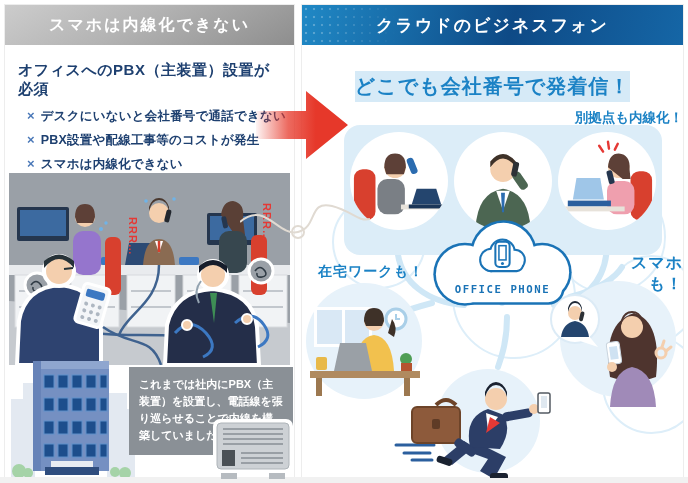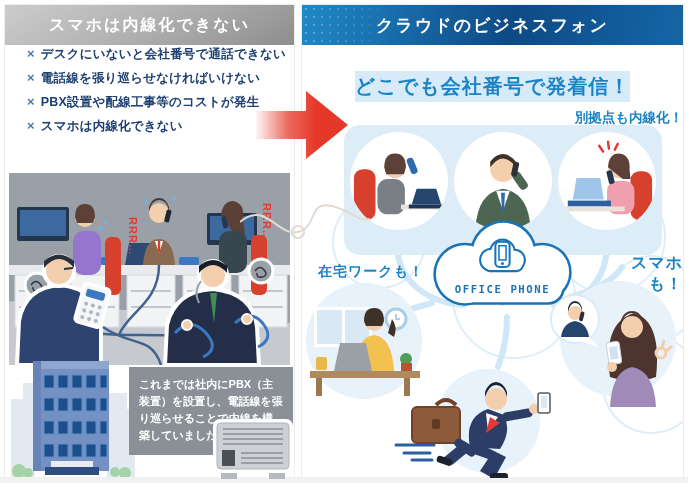--- a/index.html
+++ b/index.html
@@ -41,24 +41,24 @@
   .vignette{position:absolute;z-index:3;}
 </style>
 </head>
 <body>
 
 <div class="card" id="left-card">
   <div class="hdr" id="left-hdr">
     <span>スマホは内線化できない</span>
   </div>
 
+  <div class="left-title">オフィスへのPBX（主装置）設置が必須</div>
 
   <ul class="drawbacks">
     <li><span class="x">×</span><span>デスクにいないと会社番号で通話できない</span></li>
-    <li><span class="x">×</span><span>電話線を張り巡らせなければいけない</span></li>
     <li><span class="x">×</span><span>PBX設置や配線工事等のコストが発生</span></li>
     <li><span class="x">×</span><span>スマホは内線化できない</span></li>
   </ul>
 
   <svg class="abs" style="left:4px;top:168px;" width="281" height="192" viewBox="0 0 281 192">
     <rect width="281" height="192" fill="#9aa0a7"></rect>
     <polygon points="0,192 0,128 281,150 281,192" fill="#c6cacf"></polygon>
     <rect x="8" y="34" width="52" height="34" rx="2" fill="#25364e"></rect>
     <rect x="11" y="37" width="46" height="26" fill="#3c6aa0"></rect>
     <rect x="198" y="40" width="50" height="32" rx="2" fill="#25364e"></rect>

